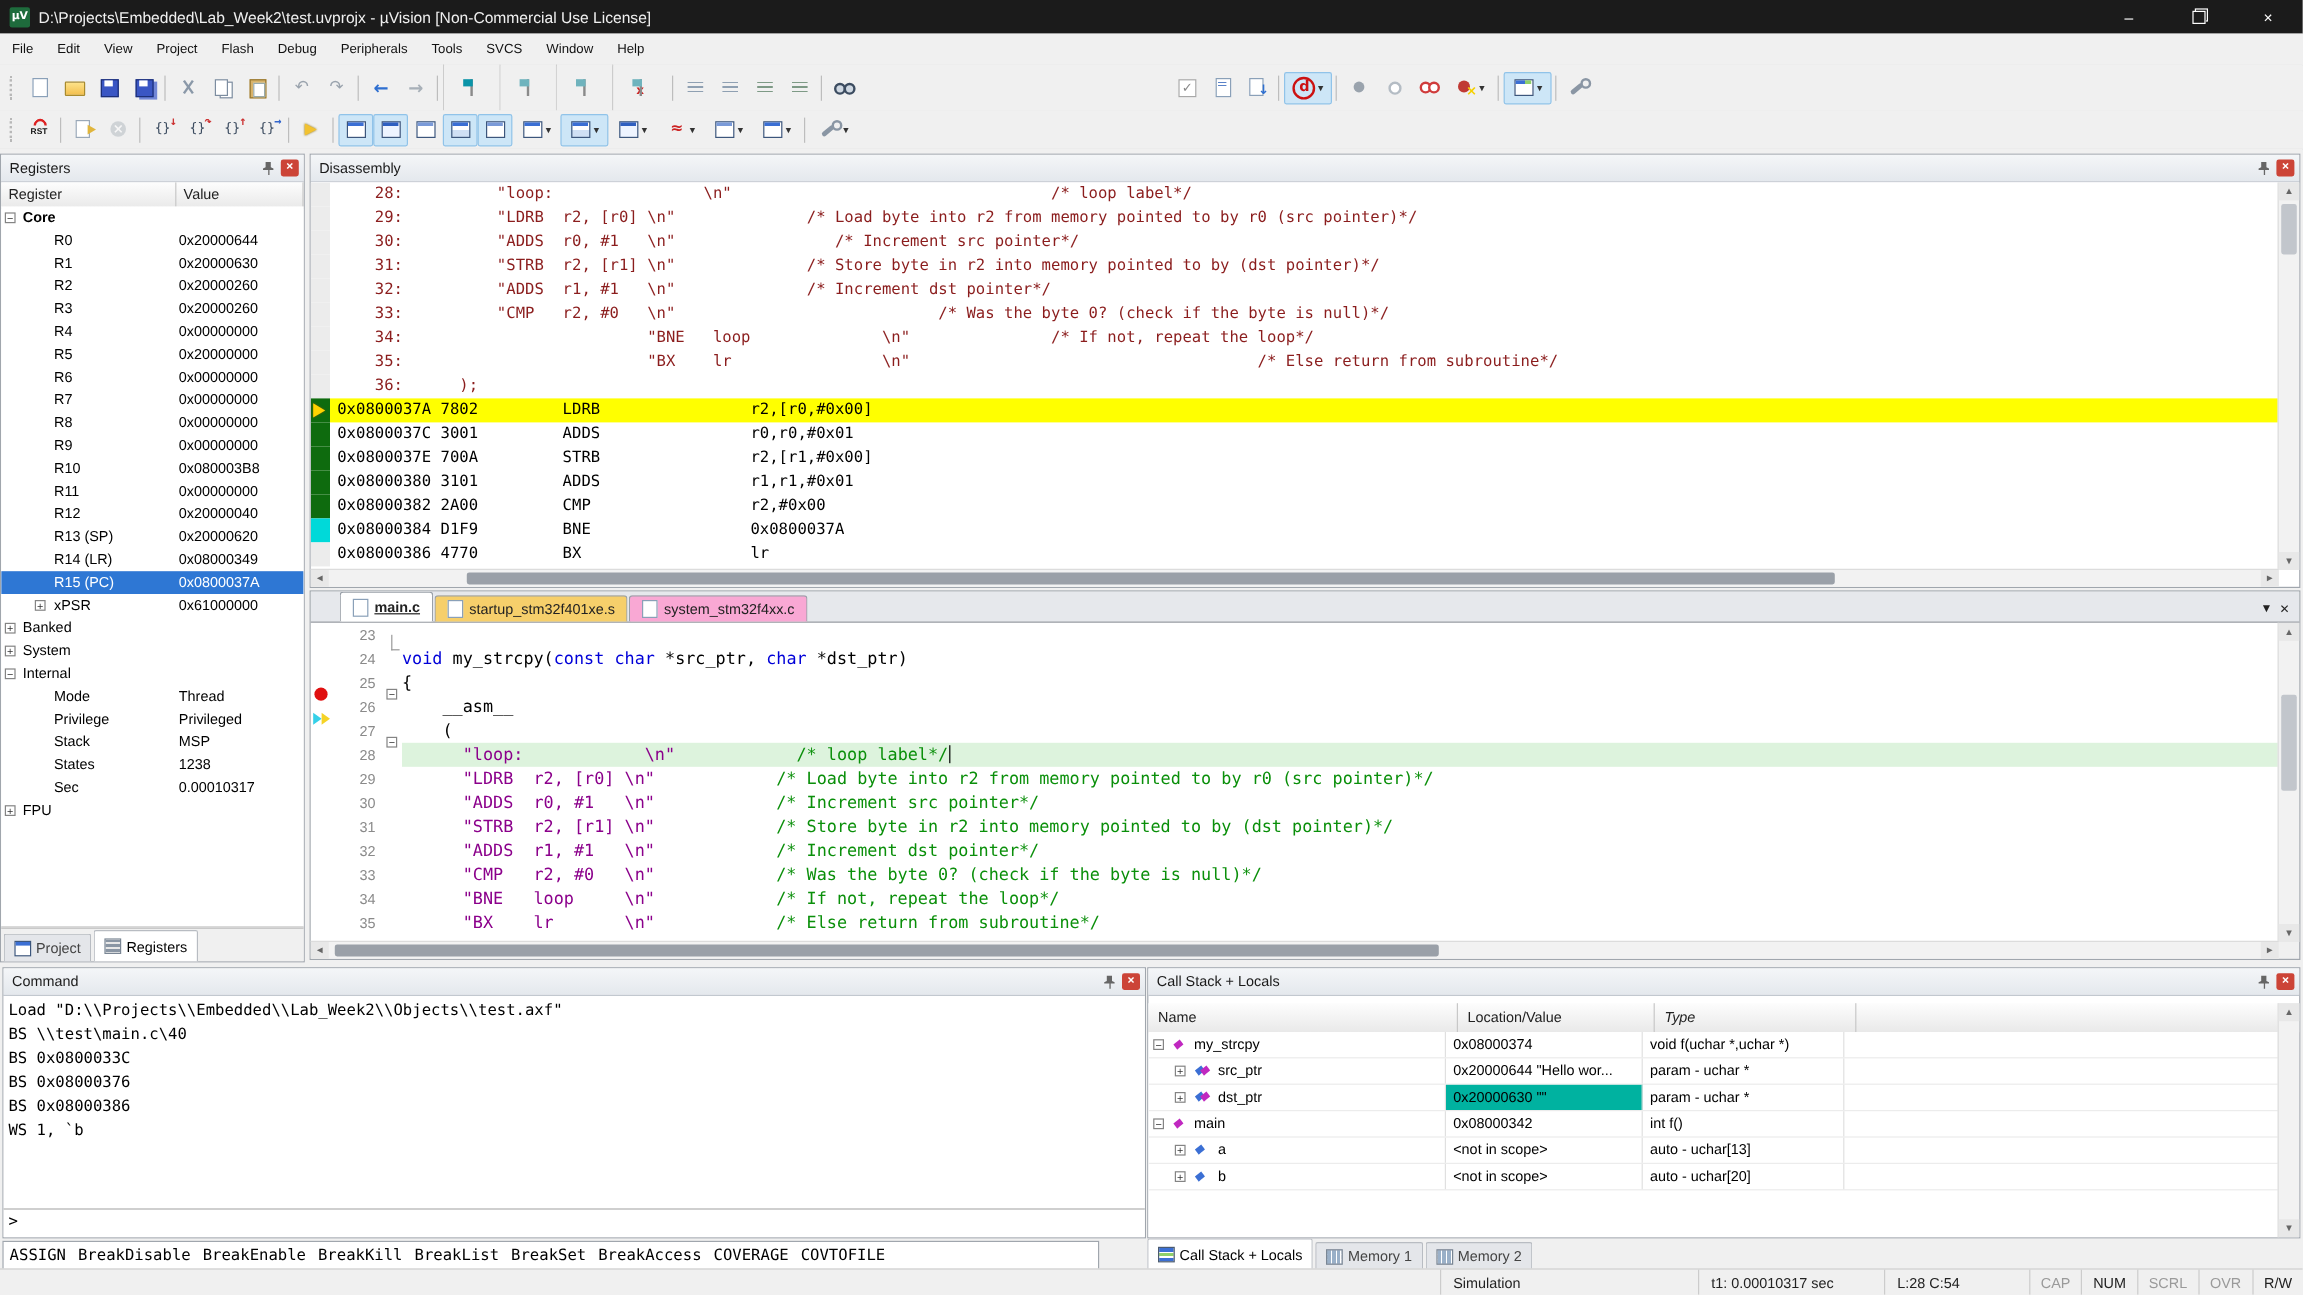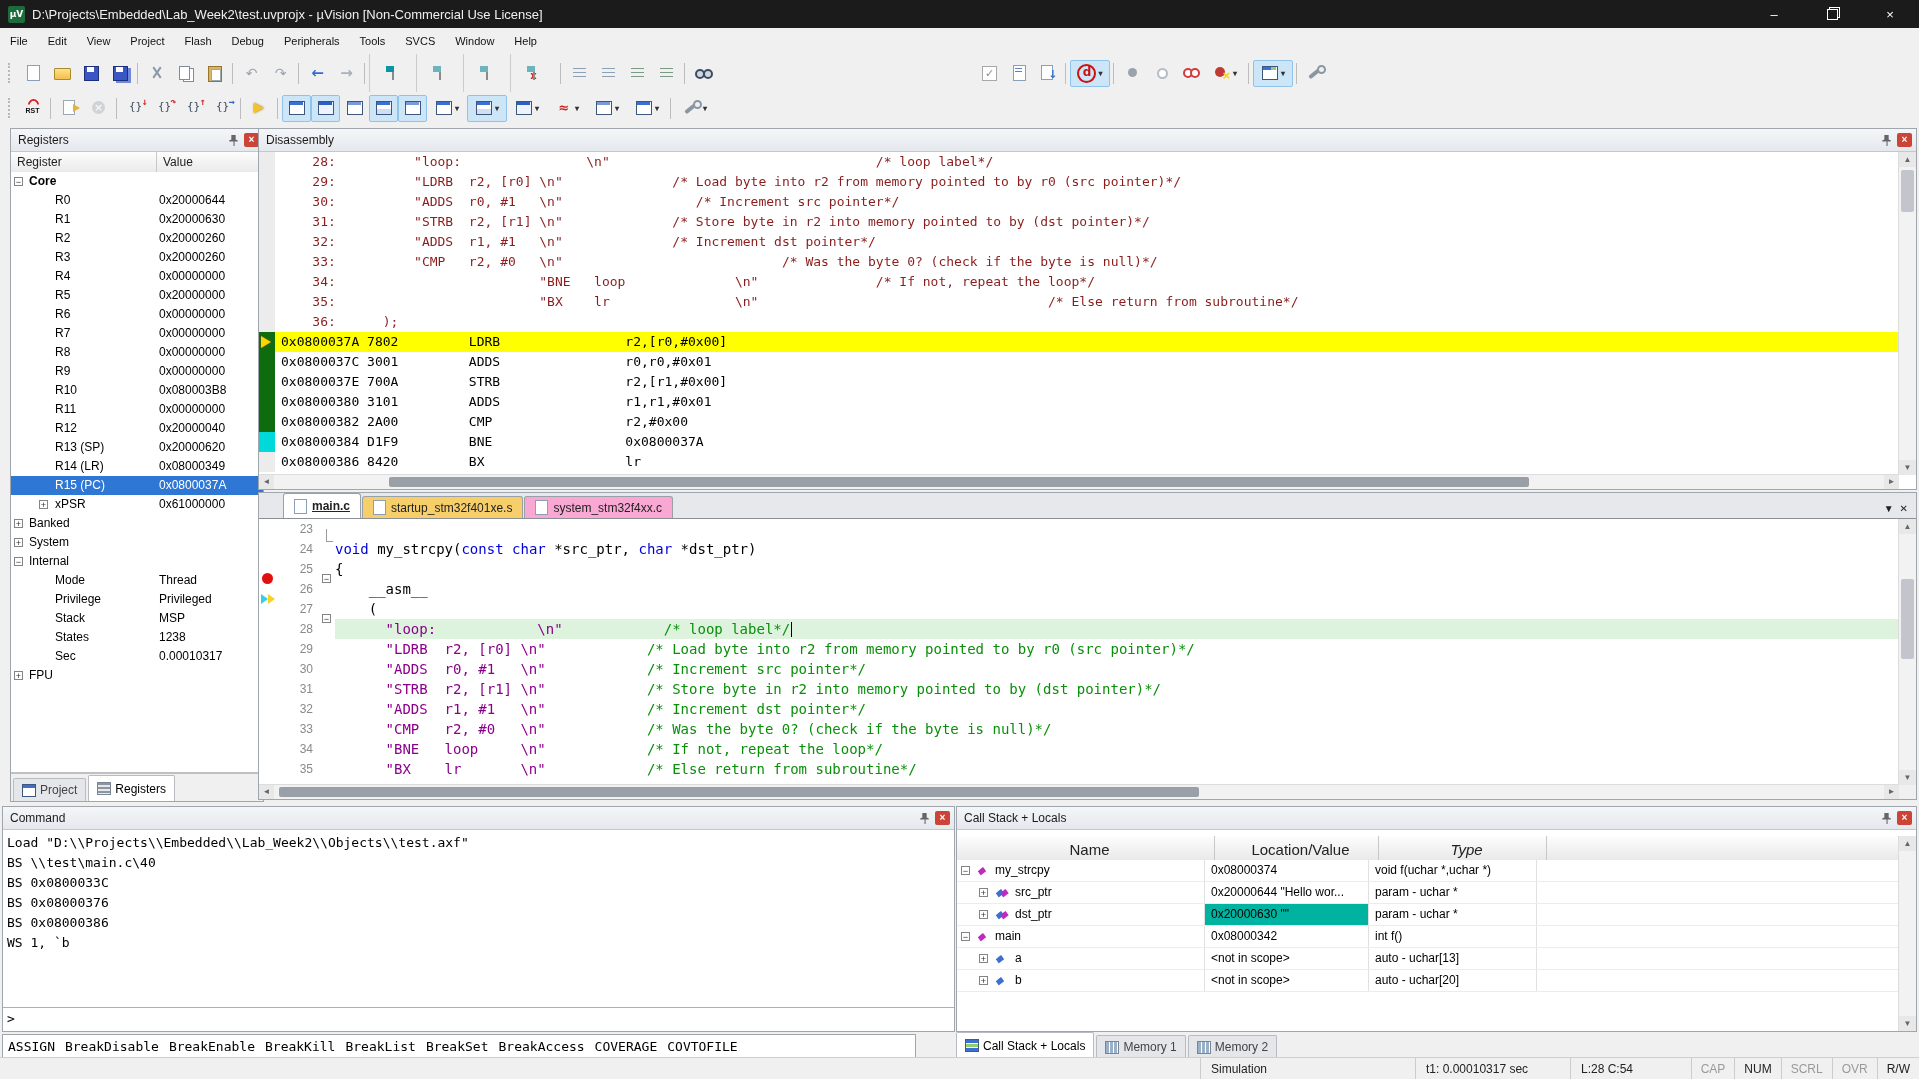--- a/index.html
+++ b/index.html
@@ -93,21 +93,21 @@
   
   #main{position:absolute;left:0;top:124px;right:0;bottom:21px;background:#f0f0f0;}
   .panel{position:absolute;background:#fff;border:1px solid #a0a6ad;}
   .panel-head{height:22px;background:linear-gradient(#f4f6f8,#e4e8ed);border-bottom:1px solid #c2c8cf;display:flex;align-items:center;padding:0 4px 0 7px;}
   .panel-title{font-size:12px;color:#1a1a1a;}
   .panel-tools{margin-left:auto;display:flex;align-items:center;gap:4px;}
   .pin-icon{width:13px;height:13px;display:block;color:#555;}
   .close-icon{width:15px;height:14px;background:#cc4437;border-radius:2px;color:#fff;font-size:10px;line-height:14px;text-align:center;font-weight:bold;}
 
   
-  #registers-panel{left:10px;top:4px;width:252px;height:672px;}
+  #registers-panel{left:0;top:4px;width:252px;height:672px;}
   .grid-head{display:flex;height:21px;border-bottom:1px solid #c8c8c8;background:linear-gradient(#fdfdfd,#e9e9e9);}
   .grid-head .gh{font-size:12px;color:#222;padding:3px 0 0 6px;border-right:1px solid #c8c8c8;box-sizing:border-box;}
   #registers-panel .gh:nth-child(1){width:146px;}
   #registers-panel .gh:nth-child(2){flex:1;}
   #reg-rows{position:absolute;left:0;right:0;top:43px;bottom:28px;overflow:hidden;background:#fff;border-bottom:1px solid #c0c0c0;}
   .reg-row{position:relative;height:19px;font-size:12px;color:#000;line-height:19px;}
   .reg-row .exp{display:none;position:absolute;top:5px;width:9px;height:9px;border:1px solid #848484;background:#fff;line-height:8px;font-size:9px;text-align:center;color:#333;box-sizing:border-box;}
   .reg-row.plus .exp,.reg-row.minus .exp{display:block;}
   .reg-row.plus .exp::before{content:"+";} .reg-row.minus .exp::before{content:"−";}
   .reg-row.lv0 .exp{left:3px;} .reg-row.lv1 .exp{left:28px;}
@@ -184,21 +184,21 @@
   #command-prompt{position:absolute;left:0;right:0;bottom:0;height:23px;border-top:1px solid #b0b0b0;background:#fff;font:13px "DejaVu Sans Mono",monospace;line-height:22px;padding-left:4px;color:#000;}
 
   
   #cmd-btnbar{position:absolute;left:2px;top:910px;width:912px;height:23px;background:#fff;border:1px solid #a0a6ad;display:flex;align-items:center;overflow:hidden;}
   .cmd-btn{font:13px "DejaVu Sans Mono",monospace;color:#000;padding:0 5px;flex:none;}
   #bottom-tabs{position:absolute;left:956px;top:910px;right:2px;height:24px;display:flex;align-items:flex-end;}
 
   
   #callstack-panel{left:956px;top:682px;right:2px;height:224px;}
   #cs-headrow{display:flex;height:24px;background:linear-gradient(#fdfdfd,#e9e9e9);border-bottom:1px solid #c8c8c8;margin-top:6px;}
-  #cs-headrow .gh{font-size:15px;color:#222;padding:5px 0 0 8px;border-right:1px solid #c8c8c8;box-sizing:border-box;text-align:center;}
+  #cs-headrow .gh{font-size:12px;color:#222;padding:5px 0 0 8px;border-right:1px solid #c8c8c8;box-sizing:border-box;}
   #cs-headrow .gh:nth-child(1){width:258px;}
   #cs-headrow .gh:nth-child(2){width:164px;}
   #cs-headrow .gh:nth-child(3){width:168px;font-style:italic;}
   #cs-headrow .gh:nth-child(4){flex:1;border-right:none;}
   #cs-rows{position:absolute;left:0;right:17px;top:53px;bottom:0;background:#fff;overflow:hidden;}
   .cs-row{display:flex;height:21px;border-bottom:1px solid #ececec;font-size:12px;line-height:20px;color:#000;}
   .cs-name{width:248px;flex:none;position:relative;border-right:1px solid #e0e0e0;box-sizing:border-box;}
   .cs-val{width:164px;flex:none;border-right:1px solid #e0e0e0;box-sizing:border-box;padding-left:6px;white-space:nowrap;overflow:hidden;}
   .cs-type{width:168px;flex:none;border-right:1px solid #e0e0e0;box-sizing:border-box;padding-left:6px;white-space:nowrap;}
   .cs-row .exp{position:absolute;top:6px;width:9px;height:9px;border:1px solid #848484;background:#fff;line-height:8px;font-size:9px;text-align:center;color:#333;box-sizing:border-box;}
@@ -757,21 +757,21 @@
           <div class="dis-row asm">
     <span class="dis-gut gut-g"></span>
     <span class="dis-text">0x08000382 2A00         CMP                 r2,#0x00</span>
   </div>
           <div class="dis-row asm">
     <span class="dis-gut gut-c"></span>
     <span class="dis-text">0x08000384 D1F9         BNE                 0x0800037A</span>
   </div>
           <div class="dis-row asm">
     <span class="dis-gut"></span>
-    <span class="dis-text">0x08000386 8420         BX                  lr</span>
+    <span class="dis-text">0x08000386 4770         BX                  lr</span>
   </div>
         </div>
       <div class="vscroll" style="bottom:14px;">
         <span class="sb-u">▲</span>
         <span class="sb-th" style="top:18px;height:42px;"></span>
         <span class="sb-d">▼</span>
       </div>
       <div class="hscroll" style="right:17px;">
         <span class="sb-l">◄</span>
         <span class="sb-th" style="left:130px;width:1140px;"></span>

